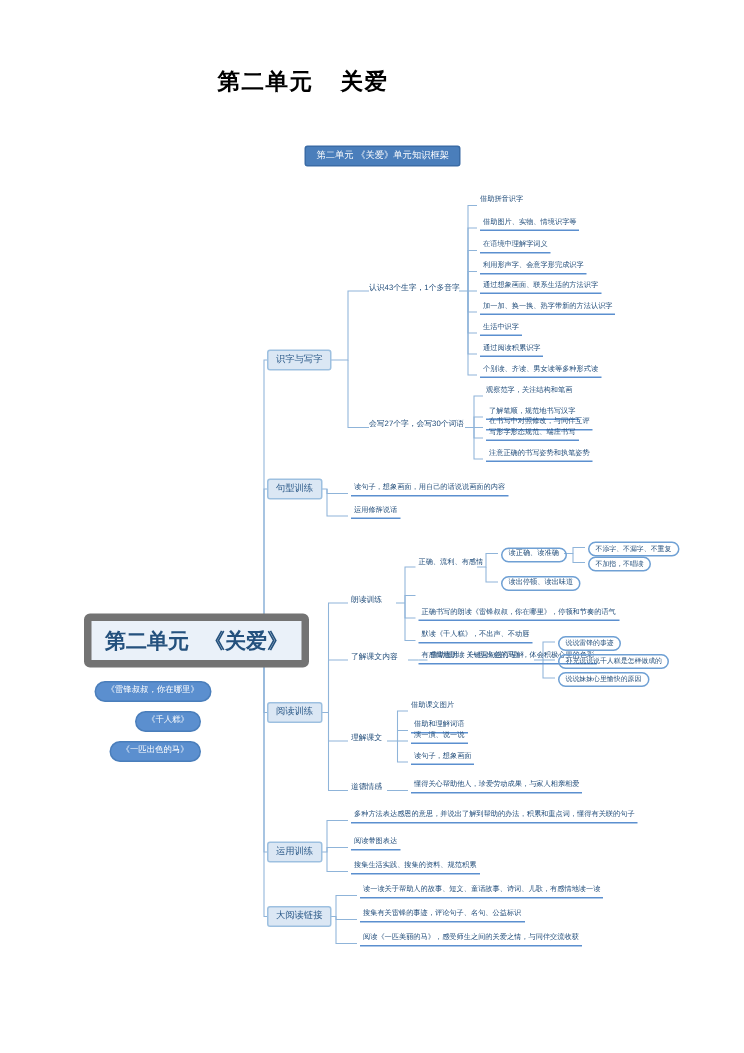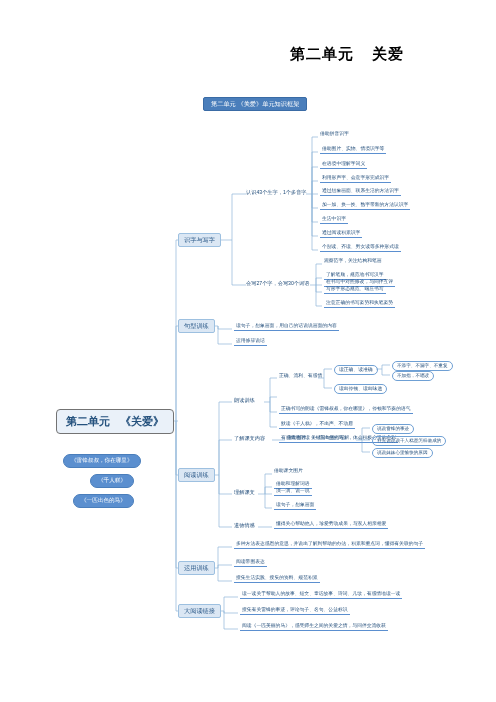--- a/index.html
+++ b/index.html
@@ -9,21 +9,21 @@
     font-family:"Liberation Sans","DejaVu Sans",sans-serif;
     color:#1a1a1a;
     overflow:hidden;
     position:relative;
   }
   #stage{position:absolute;left:0;top:0;width:496px;height:702px;}
 
   
   .page-title{
     position:absolute;left:0;top:45px;width:404px;
-    text-align:right;
+    text-align:center;
     font-size:15px;font-weight:bold;letter-spacing:1px;
     color:#000;
     font-family:Liberation Mono, monospace;
   }
   .page-title .gap{display:inline-block;width:18px;}
 
   
   .header-chip{
     position:absolute;left:203px;top:97px;
     padding:3px 7px;
@@ -39,23 +39,23 @@
   svg.links path{fill:none;stroke:#8fb4d9;stroke-width:.7px;}
 
   
   .node{position:absolute;white-space:nowrap;line-height:1;}
 
   
   .root{
     left:56px;top:409px;
     padding:6px 9px;
     background:#eaf1f9;
-    border:1px solid #737373;
+    border:5px solid #737373;
     border-radius:4px;
-    font-size:11px;color:#24517d;font-weight:bold;
+    font-size:14px;color:#24517d;font-weight:bold;
   }
   .root .gap{display:inline-block;width:10px;}
 
   
   .lesson{
     background:#5b8fcf;
     border:1px solid #4a7ebb;
     border-radius:9px;
     color:#fff;font-size:5.6px;
     padding:3px 7px;

